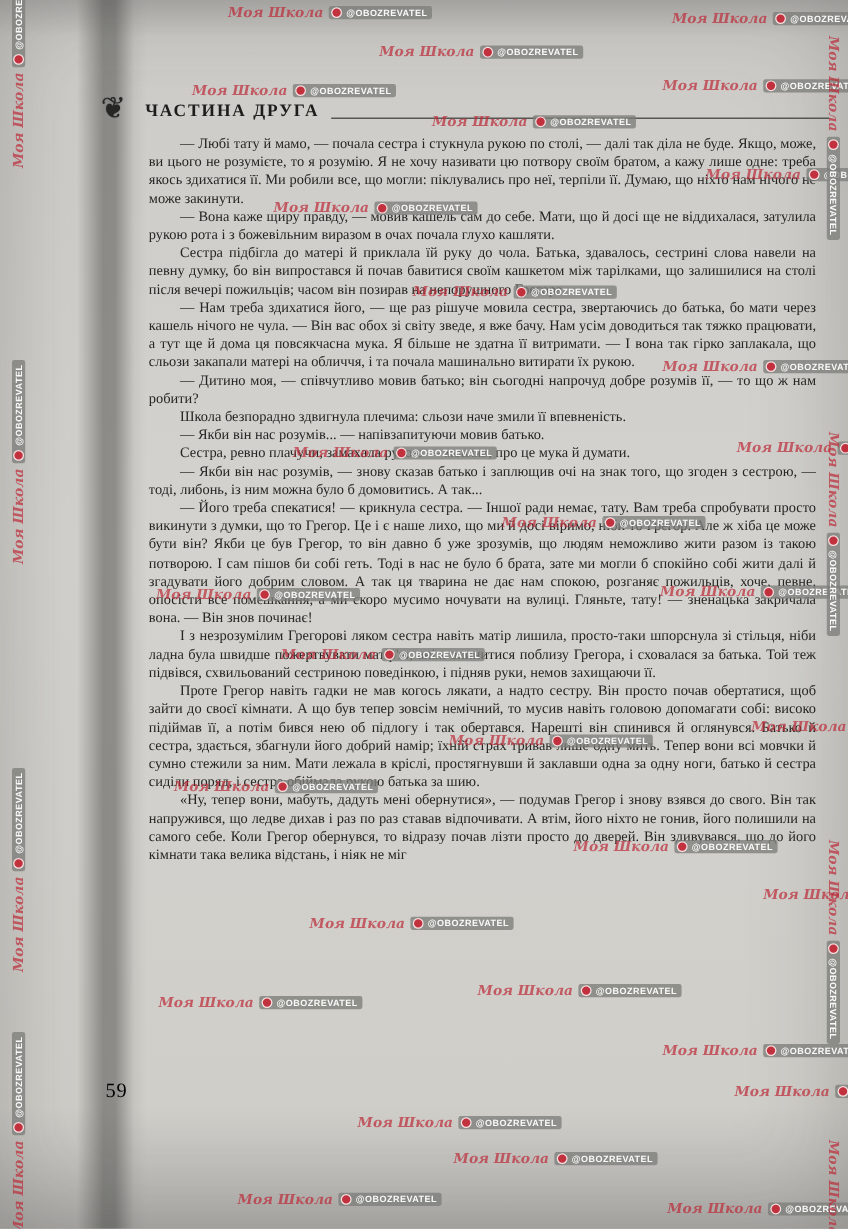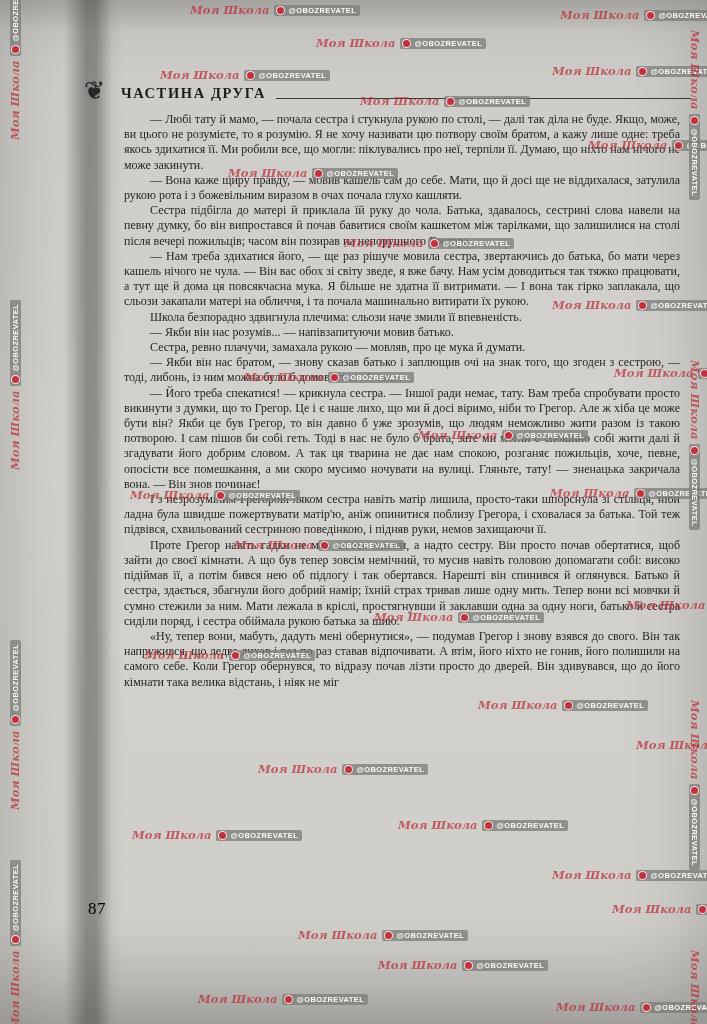--- a/index.html
+++ b/index.html
@@ -87,31 +87,32 @@
     <span class="ornament">❦</span>
     <span class="chapter-title">ЧАСТИНА ДРУГА</span>
     <span class="header-rule"></span>
   </div>
 
   <div class="body-text">
       <p>— Любі тату й мамо, — почала сестра і стукнула рукою по столі, — далі так діла не буде. Якщо, може, ви цього не розумієте, то я розумію. Я не хочу називати цю потвору своїм братом, а кажу лише одне: треба якось здихатися її. Ми робили все, що могли: піклувались про неї, терпіли її. Думаю, що ніхто нам нічого не може закинути.</p>
       <p>— Вона каже щиру правду, — мовив кашель сам до себе. Мати, що й досі ще не віддихалася, затулила рукою рота і з божевільним виразом в очах почала глухо кашляти.</p>
       <p>Сестра підбігла до матері й приклала їй руку до чола. Батька, здавалось, сестрині слова навели на певну думку, бо він випростався й почав бавитися своїм кашкетом між тарілками, що залишилися на столі після вечері пожильців; часом він позирав на непорушного Грегора.</p>
       <p>— Нам треба здихатися його, — ще раз рішуче мовила сестра, звертаючись до батька, бо мати через кашель нічого не чула. — Він вас обох зі світу зведе, я вже бачу. Нам усім доводиться так тяжко працювати, а тут ще й дома ця повсякчасна мука. Я більше не здатна її витримати. — І вона так гірко заплакала, що сльози закапали матері на обличчя, і та почала машинально витирати їх рукою.</p>
+      <p>— Дитино моя, — співчутливо мовив батько; він сьогодні напрочуд добре розумів її, — то що ж нам робити?</p>
       <p>Школа безпорадно здвигнула плечима: сльози наче змили її впевненість.</p>
       <p>— Якби він нас розумів... — напівзапитуючи мовив батько.</p>
       <p>Сестра, ревно плачучи, замахала рукою — мовляв, про це мука й думати.</p>
-      <p>— Якби він нас братом, — знову сказав батько і заплющив очі на знак того, що згоден з сестрою, — тоді, либонь, із ним можна було б домовитись. А так...</p>
+      <p>— Якби він нас розумів, — знову сказав батько і заплющив очі на знак того, що згоден з сестрою, — тоді, либонь, із ним можна було б домовитись. А так...</p>
       <p>— Його треба спекатися! — крикнула сестра. — Іншої ради немає, тату. Вам треба спробувати просто викинути з думки, що то Грегор. Це і є наше лихо, що ми й досі віримо, ніби то Грегор. Але ж хіба це може бути він? Якби це був Грегор, то він давно б уже зрозумів, що людям неможливо жити разом із такою потворою. І сам пішов би собі геть. Тоді в нас не було б брата, зате ми могли б спокійно собі жити далі й згадувати його добрим словом. А так ця тварина не дає нам спокою, розганяє пожильців, хоче, певне, опосісти все помешкання, а ми скоро мусимо ночувати на вулиці. Гляньте, тату! — зненацька закричала вона. — Він знов починає!</p>
       <p>І з незрозумілим Грегорові ляком сестра навіть матір лишила, просто-таки шпорснула зі стільця, ніби ладна була швидше пожертвувати матір'ю, аніж опинитися поблизу Грегора, і сховалася за батька. Той теж підвівся, схвильований сестриною поведінкою, і підняв руки, немов захищаючи її.</p>
       <p>Проте Грегор навіть гадки не мав когось лякати, а надто сестру. Він просто почав обертатися, щоб зайти до своєї кімнати. А що був тепер зовсім немічний, то мусив навіть головою допомагати собі: високо підіймав її, а потім бився нею об підлогу і так обертався. Нарешті він спинився й оглянувся. Батько й сестра, здається, збагнули його добрий намір; їхній страх тривав лише одну мить. Тепер вони всі мовчки й сумно стежили за ним. Мати лежала в кріслі, простягнувши й заклавши одна за одну ноги, батько й сестра сиділи поряд, і сестра обіймала рукою батька за шию.</p>
       <p>«Ну, тепер вони, мабуть, дадуть мені обернутися», — подумав Грегор і знову взявся до свого. Він так напружився, що ледве дихав і раз по раз ставав відпочивати. А втім, його ніхто не гонив, його полишили на самого себе. Коли Грегор обернувся, то відразу почав лізти просто до дверей. Він здивувався, що до його кімнати така велика відстань, і ніяк не міг</p>
     </div>
 
-  <div class="page-number">87</div>
+  <div class="page-number">59</div>
 
   <div class="watermark-layer">
       <span class="wm" style="left: 190px; top: 3px;">
         <span class="wm-brand">Моя Школа</span>
         <span class="wm-badge">
           <span class="wm-dot"></span>
           <span class="wm-handle">@OBOZREVATEL</span>
         </span>
       </span>
       <span class="wm" style="left: 560px; top: 8px;">

